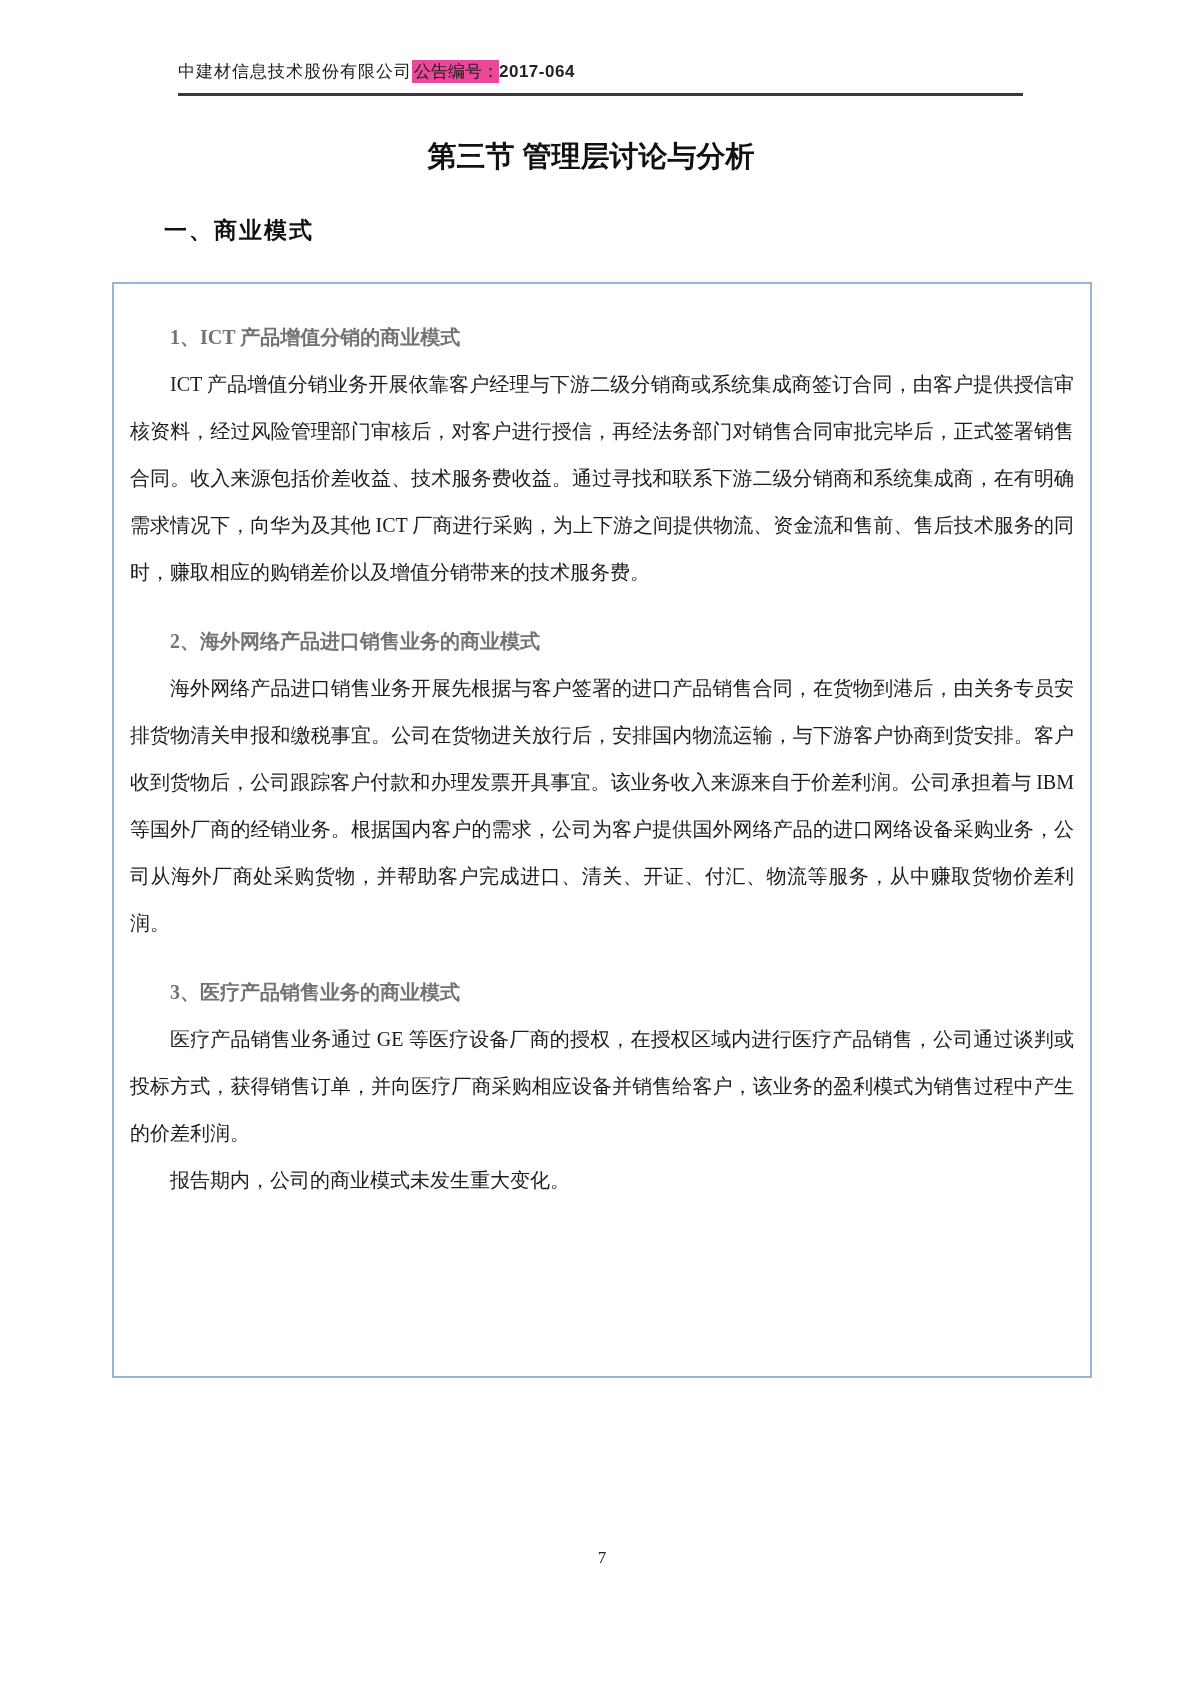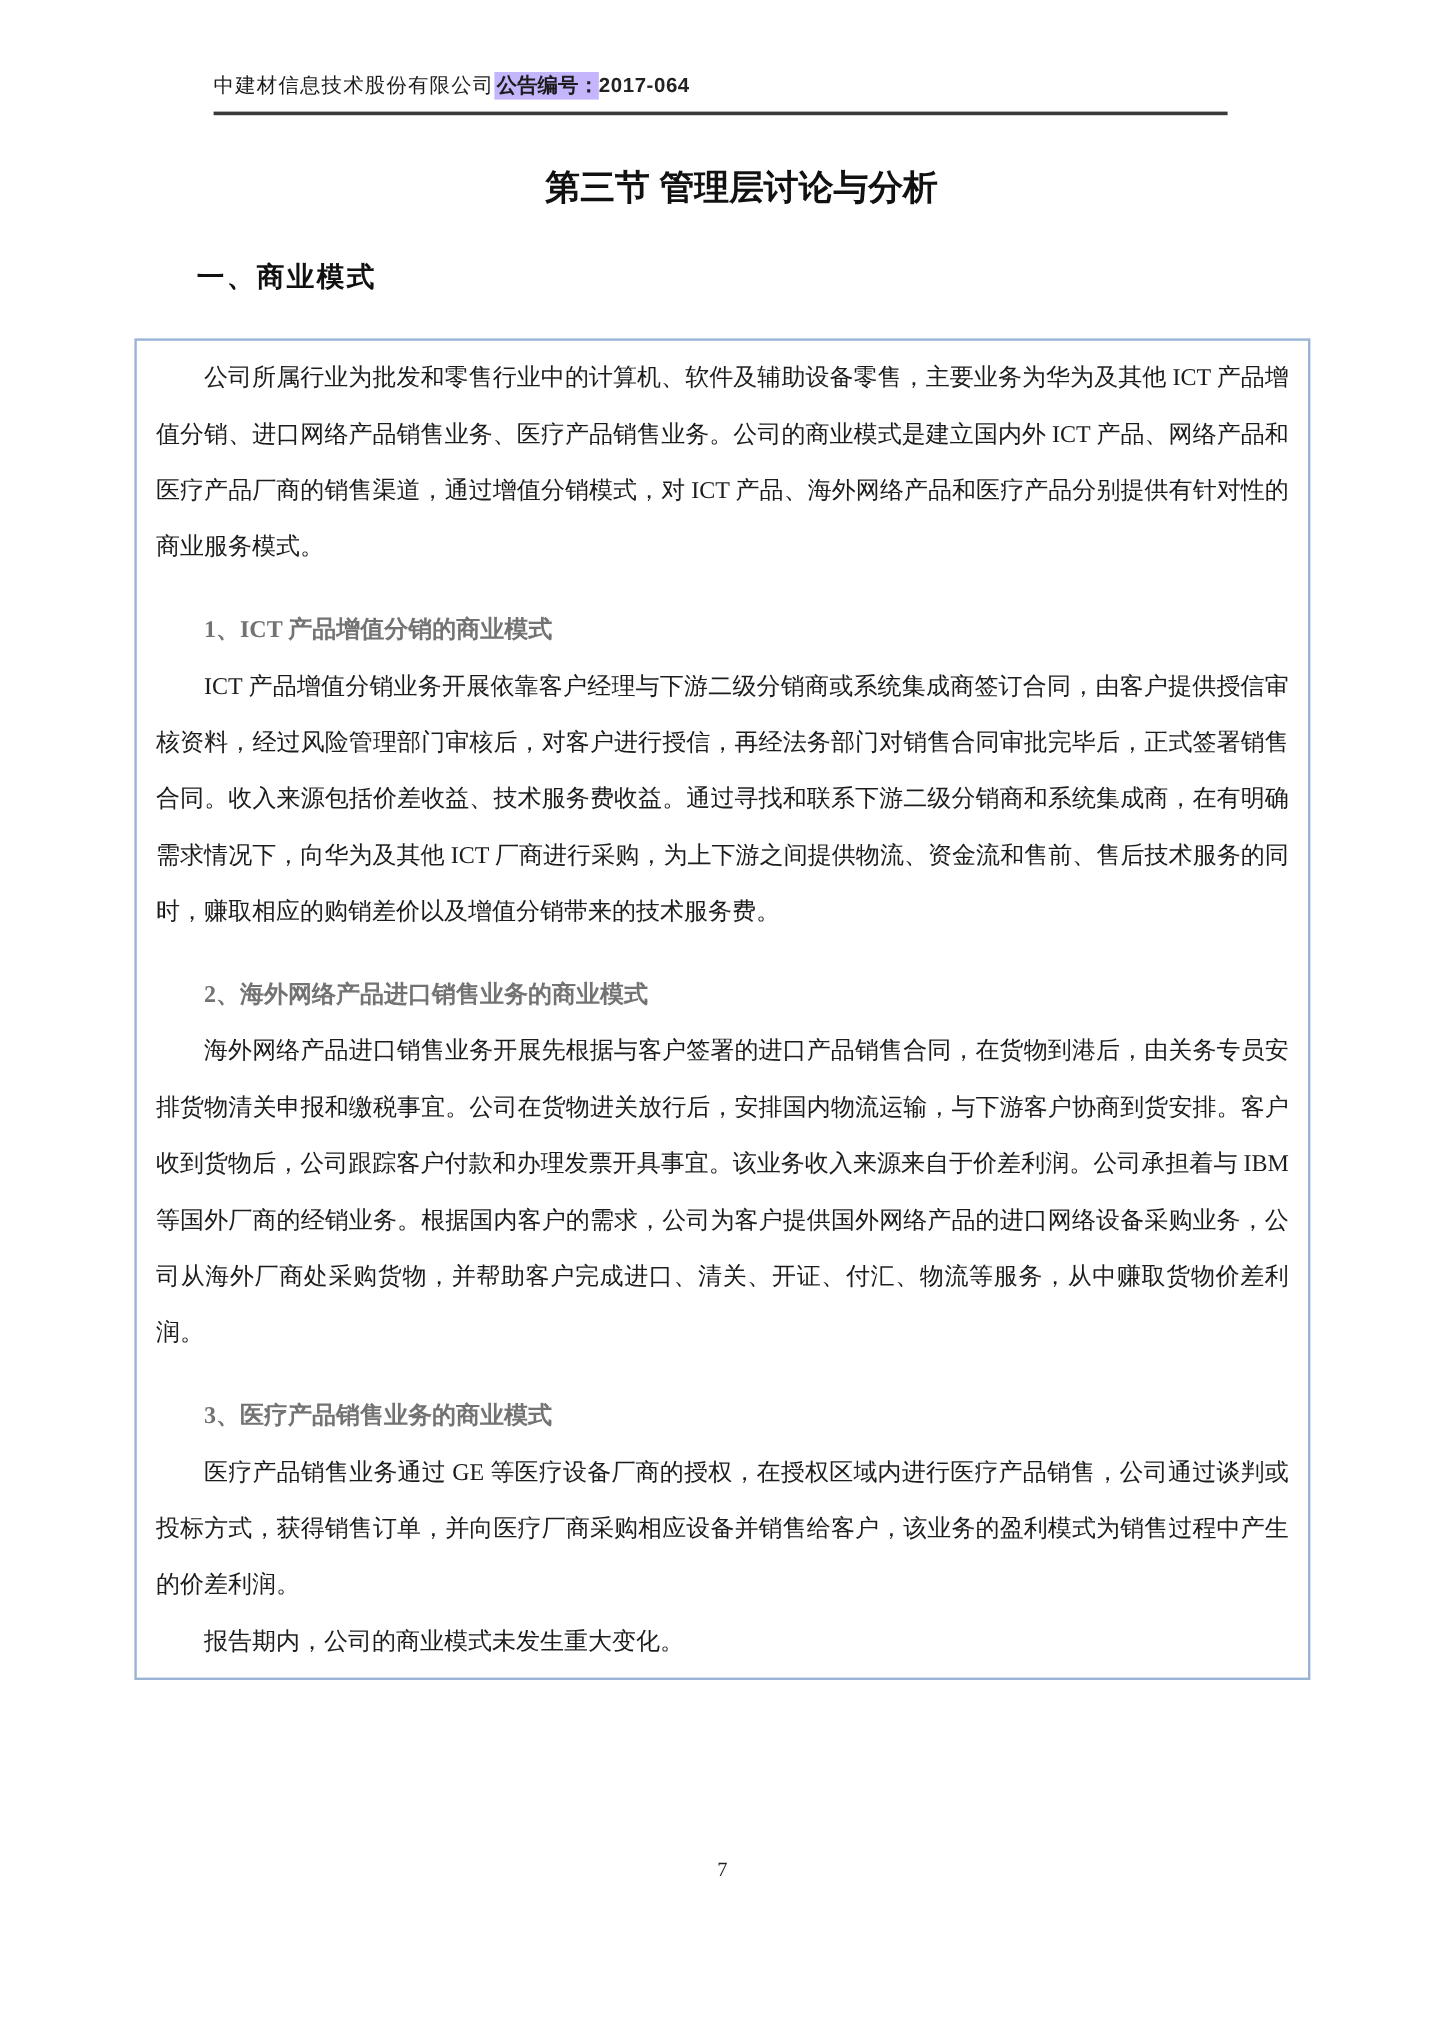--- a/index.html
+++ b/index.html
@@ -28,33 +28,32 @@
     font-size: 17px;
     line-height: 24px;
   }
   .header .company {
     letter-spacing: 1px;
   }
   .header .ann {
     white-space: nowrap;
   }
   .ann-label {
-    background: #c4b5fd;
+    background: #ec4899;
     padding: 2px 0 2px 2px;
-    font-weight: bold;
   }
   .ann-number {
     font-family: "Liberation Sans", "DejaVu Sans", sans-serif;
     font-weight: bold;
     color: #222;
     letter-spacing: 0.5px;
   }
   .doc-title {
     position: absolute;
-    left: 128px;
+    left: 101px;
     top: 137px;
     width: 980px;
     text-align: center;
     font-size: 29px;
     font-weight: bold;
     font-family: "Liberation Sans", "DejaVu Sans", sans-serif;
     color: #111;
   }
   .section-heading {
     position: absolute;
@@ -111,21 +110,20 @@
   <span class="ann">
     <span class="ann-label">公告编号：</span><span class="ann-number">2017-064</span>
   </span>
 </div>
 
 <div class="doc-title">第三节 管理层讨论与分析</div>
 
 <div class="section-heading">一、商业模式</div>
 
 <div class="content-box">
-    <p>公司所属行业为批发和零售行业中的计算机、软件及辅助设备零售，主要业务为华为及其他 ICT 产品增值分销、进口网络产品销售业务、医疗产品销售业务。公司的商业模式是建立国内外 ICT 产品、网络产品和医疗产品厂商的销售渠道，通过增值分销模式，对 ICT 产品、海外网络产品和医疗产品分别提供有针对性的商业服务模式。</p>
     <h4>1、ICT 产品增值分销的商业模式</h4>
     <p>ICT 产品增值分销业务开展依靠客户经理与下游二级分销商或系统集成商签订合同，由客户提供授信审核资料，经过风险管理部门审核后，对客户进行授信，再经法务部门对销售合同审批完毕后，正式签署销售合同。收入来源包括价差收益、技术服务费收益。通过寻找和联系下游二级分销商和系统集成商，在有明确需求情况下，向华为及其他 ICT 厂商进行采购，为上下游之间提供物流、资金流和售前、售后技术服务的同时，赚取相应的购销差价以及增值分销带来的技术服务费。</p>
     <h4>2、海外网络产品进口销售业务的商业模式</h4>
     <p>海外网络产品进口销售业务开展先根据与客户签署的进口产品销售合同，在货物到港后，由关务专员安排货物清关申报和缴税事宜。公司在货物进关放行后，安排国内物流运输，与下游客户协商到货安排。客户收到货物后，公司跟踪客户付款和办理发票开具事宜。该业务收入来源来自于价差利润。公司承担着与 IBM 等国外厂商的经销业务。根据国内客户的需求，公司为客户提供国外网络产品的进口网络设备采购业务，公司从海外厂商处采购货物，并帮助客户完成进口、清关、开证、付汇、物流等服务，从中赚取货物价差利润。</p>
     <h4>3、医疗产品销售业务的商业模式</h4>
     <p>医疗产品销售业务通过 GE 等医疗设备厂商的授权，在授权区域内进行医疗产品销售，公司通过谈判或投标方式，获得销售订单，并向医疗厂商采购相应设备并销售给客户，该业务的盈利模式为销售过程中产生的价差利润。</p>
     <p>报告期内，公司的商业模式未发生重大变化。</p>
   </div>
 
 <div class="page-number">7</div>

